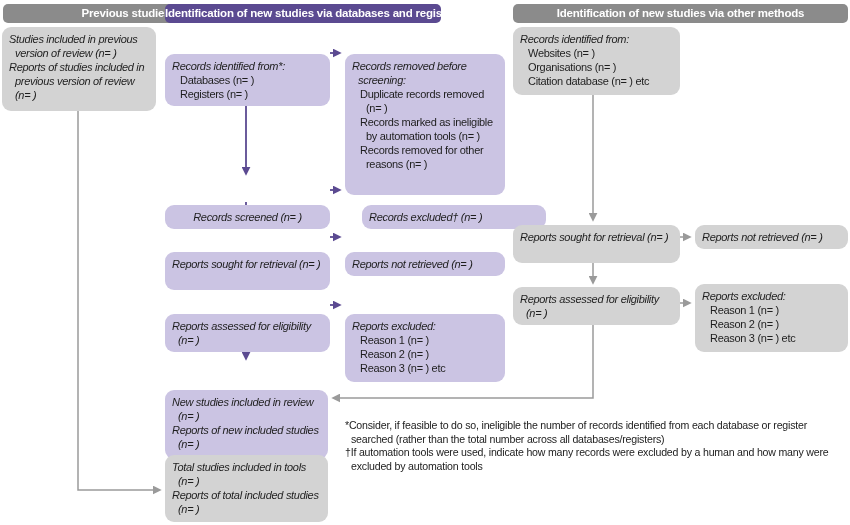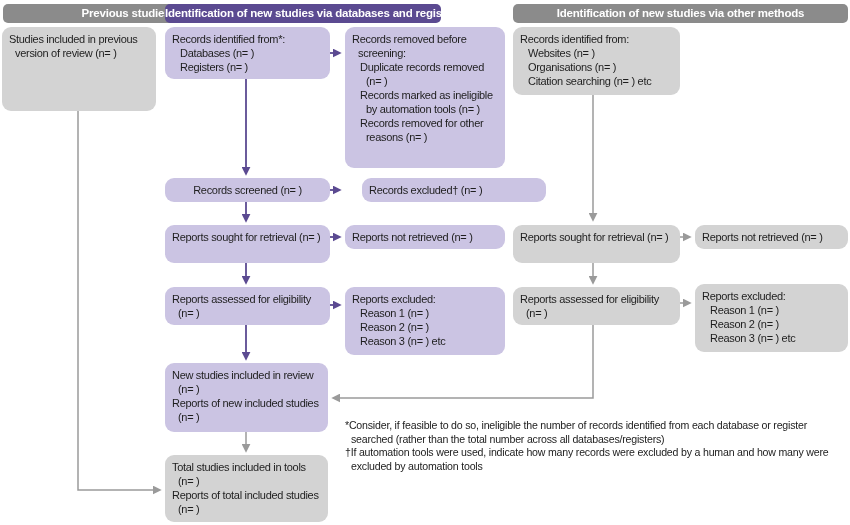--- a/index.html
+++ b/index.html
@@ -13,23 +13,23 @@
     color:#ffffff;font-weight:bold;font-size:11.5px;text-align:center;
     white-space:nowrap;letter-spacing:-0.2px;
   }
   .hdr.gray{background:#8b8b8b;}
   .hdr.purple{background:#5b4a91;}
   .box{
     position:absolute;border-radius:9px;padding:5px 7px;
     font-size:11px;line-height:14px;letter-spacing:-0.3px;color:#1e1e1e;
     box-sizing:border-box;
   }
-  .box.purple{background:#cbc4e3;}
+  .box.purple{background:#cbc4e3;margin-top:27px;}
   .box.gray{background:#d3d3d3;}
-  .l0{padding-left:6px;text-indent:-6px;}
+  .l0{padding-left:6px;text-indent:-6px;font-style:italic;}
   .l1{padding-left:14px;text-indent:-6px;}
   .arrows{position:absolute;left:0;top:0;width:850px;height:525px;}
   .footnotes{
     position:absolute;left:345px;top:419px;width:503px;
     font-size:10.6px;line-height:13.5px;letter-spacing:-0.2px;color:#222222;
   }
   .fn{padding-left:6px;text-indent:-6px;}
 </style>
 </head>
 <body>
@@ -63,20 +63,21 @@
     <line x1="680" y1="303" x2="689" y2="303" stroke="#9a9a9a" stroke-width="1.5" marker-end="url(#mg)"></line>
     <polyline points="593,325 593,398 334,398" fill="none" stroke="#9a9a9a" stroke-width="1.5" marker-end="url(#mg)"></polyline>
   </svg>
 
   <div class="hdr gray" style="left:3px;top:4px;width:150px;padding-left:48px;">Previous studies</div>
   <div class="hdr purple" style="left:165px;top:4px;width:276px;">Identification of new studies via databases and registers</div>
   <div class="hdr gray" style="left:513px;top:4px;width:335px;">Identification of new studies via other methods</div>
 
   <div class="box gray" style="left:2px;top:27px;width:154px;min-height:84px;">
     <div class="l0">Studies included in previous version of review (n= )</div>
+    <div class="l0">Reports of studies included in previous version of review (n= )</div>
   </div>
 
   <div class="box purple" style="left:165px;top:27px;width:165px;min-height:52px;">
     <div class="l0">Records identified from*:</div>
     <div class="l1">Databases (n= )</div>
     <div class="l1">Registers (n= )</div>
   </div>
 
   <div class="box purple" style="left:345px;top:27px;width:160px;min-height:141px;">
     <div class="l0">Records removed before screening:</div>
@@ -119,21 +120,21 @@
 
   <div class="box gray" style="left:165px;top:455px;width:163px;min-height:67px;">
     <div class="l0">Total studies included in tools (n= )</div>
     <div class="l0">Reports of total included studies (n= )</div>
   </div>
 
   <div class="box gray" style="left:513px;top:27px;width:167px;min-height:68px;">
     <div class="l0">Records identified from:</div>
     <div class="l1">Websites (n= )</div>
     <div class="l1">Organisations (n= )</div>
-    <div class="l1">Citation searching (n= ) etc</div>
+    <div class="l1">Citation database (n= ) etc</div>
   </div>
 
   <div class="box gray" style="left:513px;top:225px;width:167px;min-height:38px;">
     <div class="l0">Reports sought for retrieval (n= )</div>
   </div>
 
   <div class="box gray" style="left:695px;top:225px;width:153px;min-height:24px;">
     <div class="l0">Reports not retrieved (n= )</div>
   </div>
 

